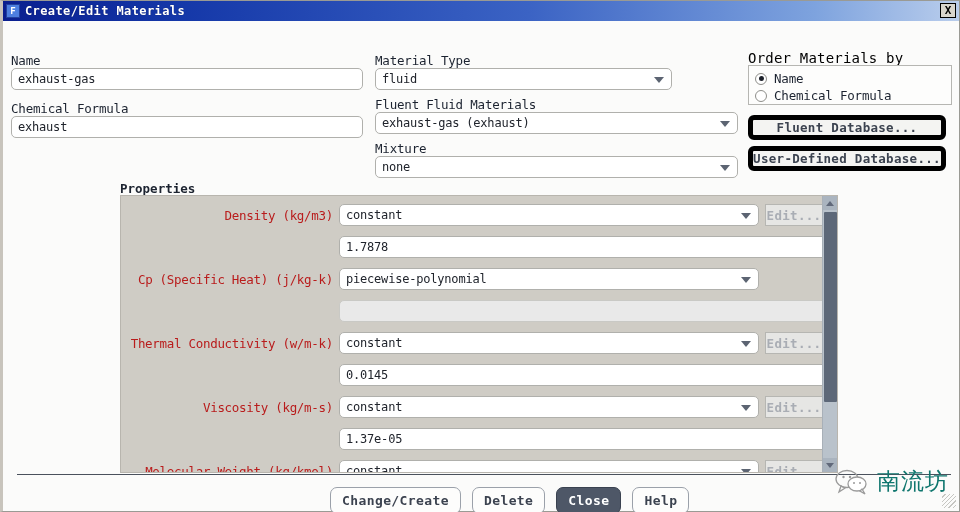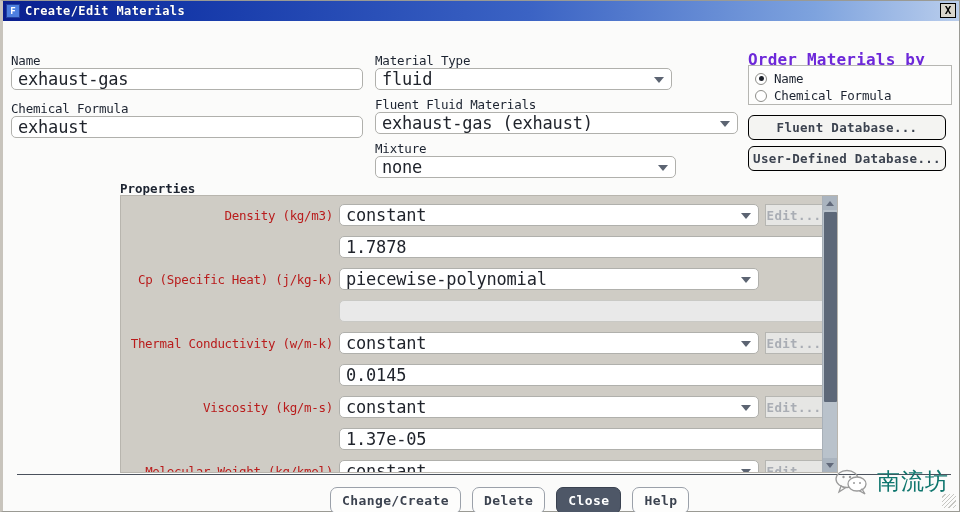--- a/index.html
+++ b/index.html
@@ -61,21 +61,21 @@
   .lbl {
     font-size: 12.5px; color: #1c2330;
     white-space: nowrap; letter-spacing: -0.2px;
   }
 
   .field {
     background: #ffffff;
     border: 1px solid #b0b0ac;
     border-radius: 5px;
     height: 22px;
-    font-size: 17px; color: #20242c;
+    font-size: 12px; color: #20242c;
     padding: 0 6px;
     display: flex; align-items: center;
     font-family: inherit;
     letter-spacing: -0.2px;
   }
   .field.disabled { background: #e9e9e9; border-color: #c9c9c5; }
 
   .combo { position: relative; padding-right: 22px; }
   .combo .arrow {
     position: absolute; right: 7px; top: 50%;
@@ -83,21 +83,21 @@
     width: 0; height: 0;
     border-left: 5px solid transparent;
     border-right: 5px solid transparent;
     border-top: 6px solid #5c6472;
   }
 
   
   .abs { position: absolute; }
 
   
-  .group-title { font-size: 16px; color: #6d28d9; font-weight: bold; letter-spacing: 0.2px;}
+  .group-title { font-size: 14px; color: #000000; font-weight: normal; letter-spacing: 0.2px;}
   .groupbox {
     border: 1px solid #b6b6b2;
     background: #fdfdfc;
     padding: 4px 6px;
   }
   .radio-row { display: flex; align-items: center; height: 17px; }
   .radio {
     width: 12px; height: 12px; border-radius: 50%;
     border: 1px solid #8e8e8a; background: #fff;
     margin-right: 7px; flex: 0 0 12px;
@@ -105,21 +105,21 @@
   }
   .radio.on::after {
     content: ""; position: absolute;
     left: 2.5px; top: 2.5px; width: 5px; height: 5px;
     border-radius: 50%; background: #1b1f28;
   }
   .radio-row span { font-size: 12.5px; color: #1c2330; letter-spacing: -0.2px;}
 
   .btn {
     background: #ececec;
-    border: 1px solid #000000;
+    border: 5px solid #000000;
     border-radius: 6px;
     font-family: inherit;
     font-size: 12.5px; font-weight: bold;
     color: #4e5663;
     display: flex; align-items: center; justify-content: center;
     cursor: pointer;
     letter-spacing: 0.3px;
   }
   .btn.db { background: #f4f4f2; color: #3c4350; }
 
@@ -247,21 +247,21 @@
       <i class="arrow"></i>
     </div>
 
     <div class="abs lbl" style="left:372px; top:76px;">Fluent Fluid Materials</div>
     <div class="abs field combo" style="left:372px; top:91px; width:363px;">
       <span>exhaust-gas (exhaust)</span>
       <i class="arrow"></i>
     </div>
 
     <div class="abs lbl" style="left:372px; top:120px;">Mixture</div>
-    <div class="abs field combo" style="left:372px; top:135px; width:301px;">
+    <div class="abs field combo" style="left:372px; top:135px; width:363px;">
       <span>none</span>
       <i class="arrow"></i>
     </div>
 
     <div class="abs group-title" style="left:745px; top:29px;">Order Materials by</div>
     <div class="abs groupbox" style="left:745px; top:44px; width:204px; height:40px;">
       <div class="radio-row">
         <span class="radio on"></span>
         <span>Name</span>
       </div>

